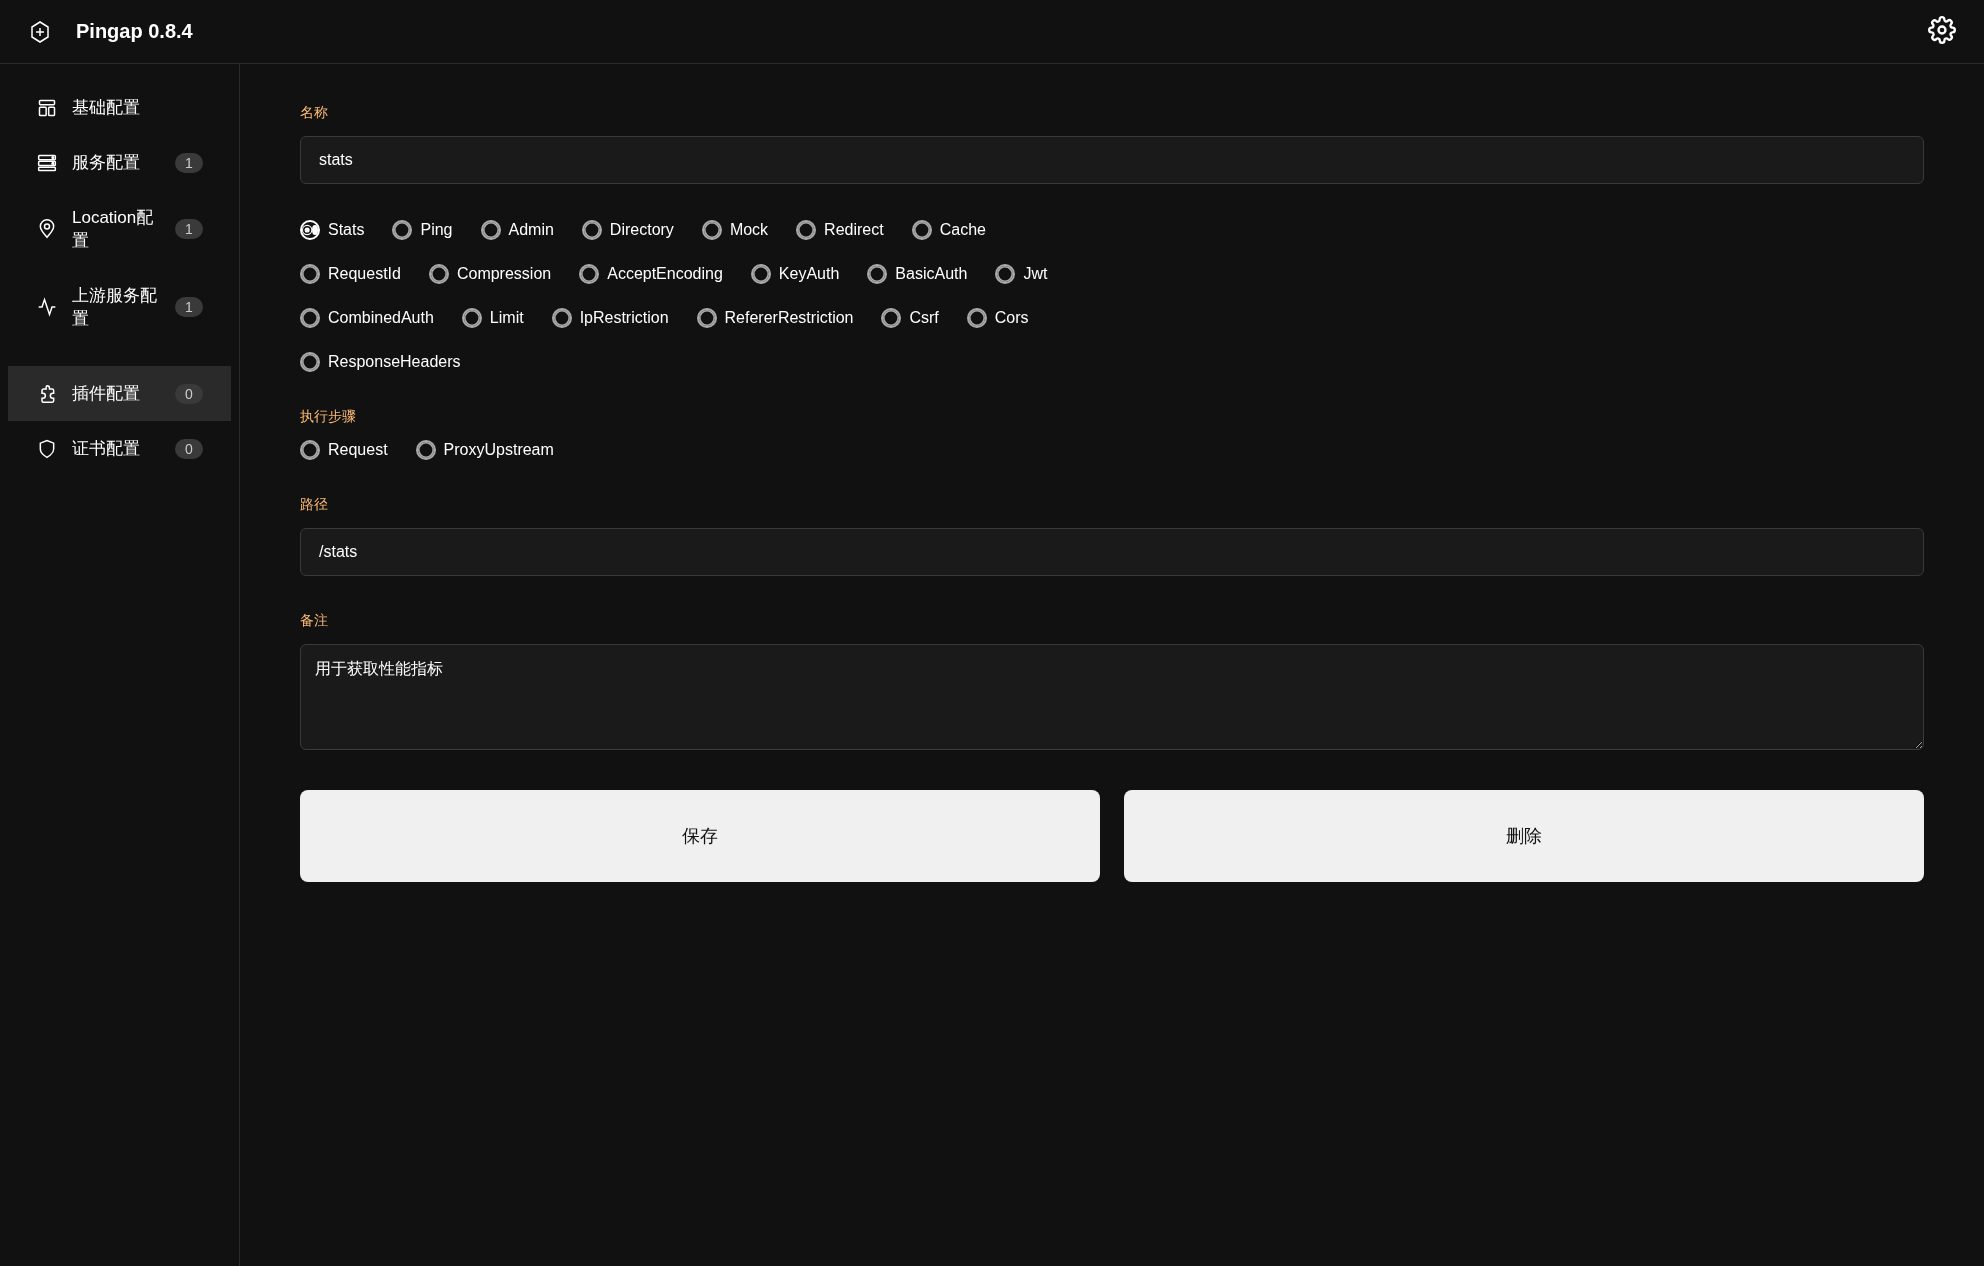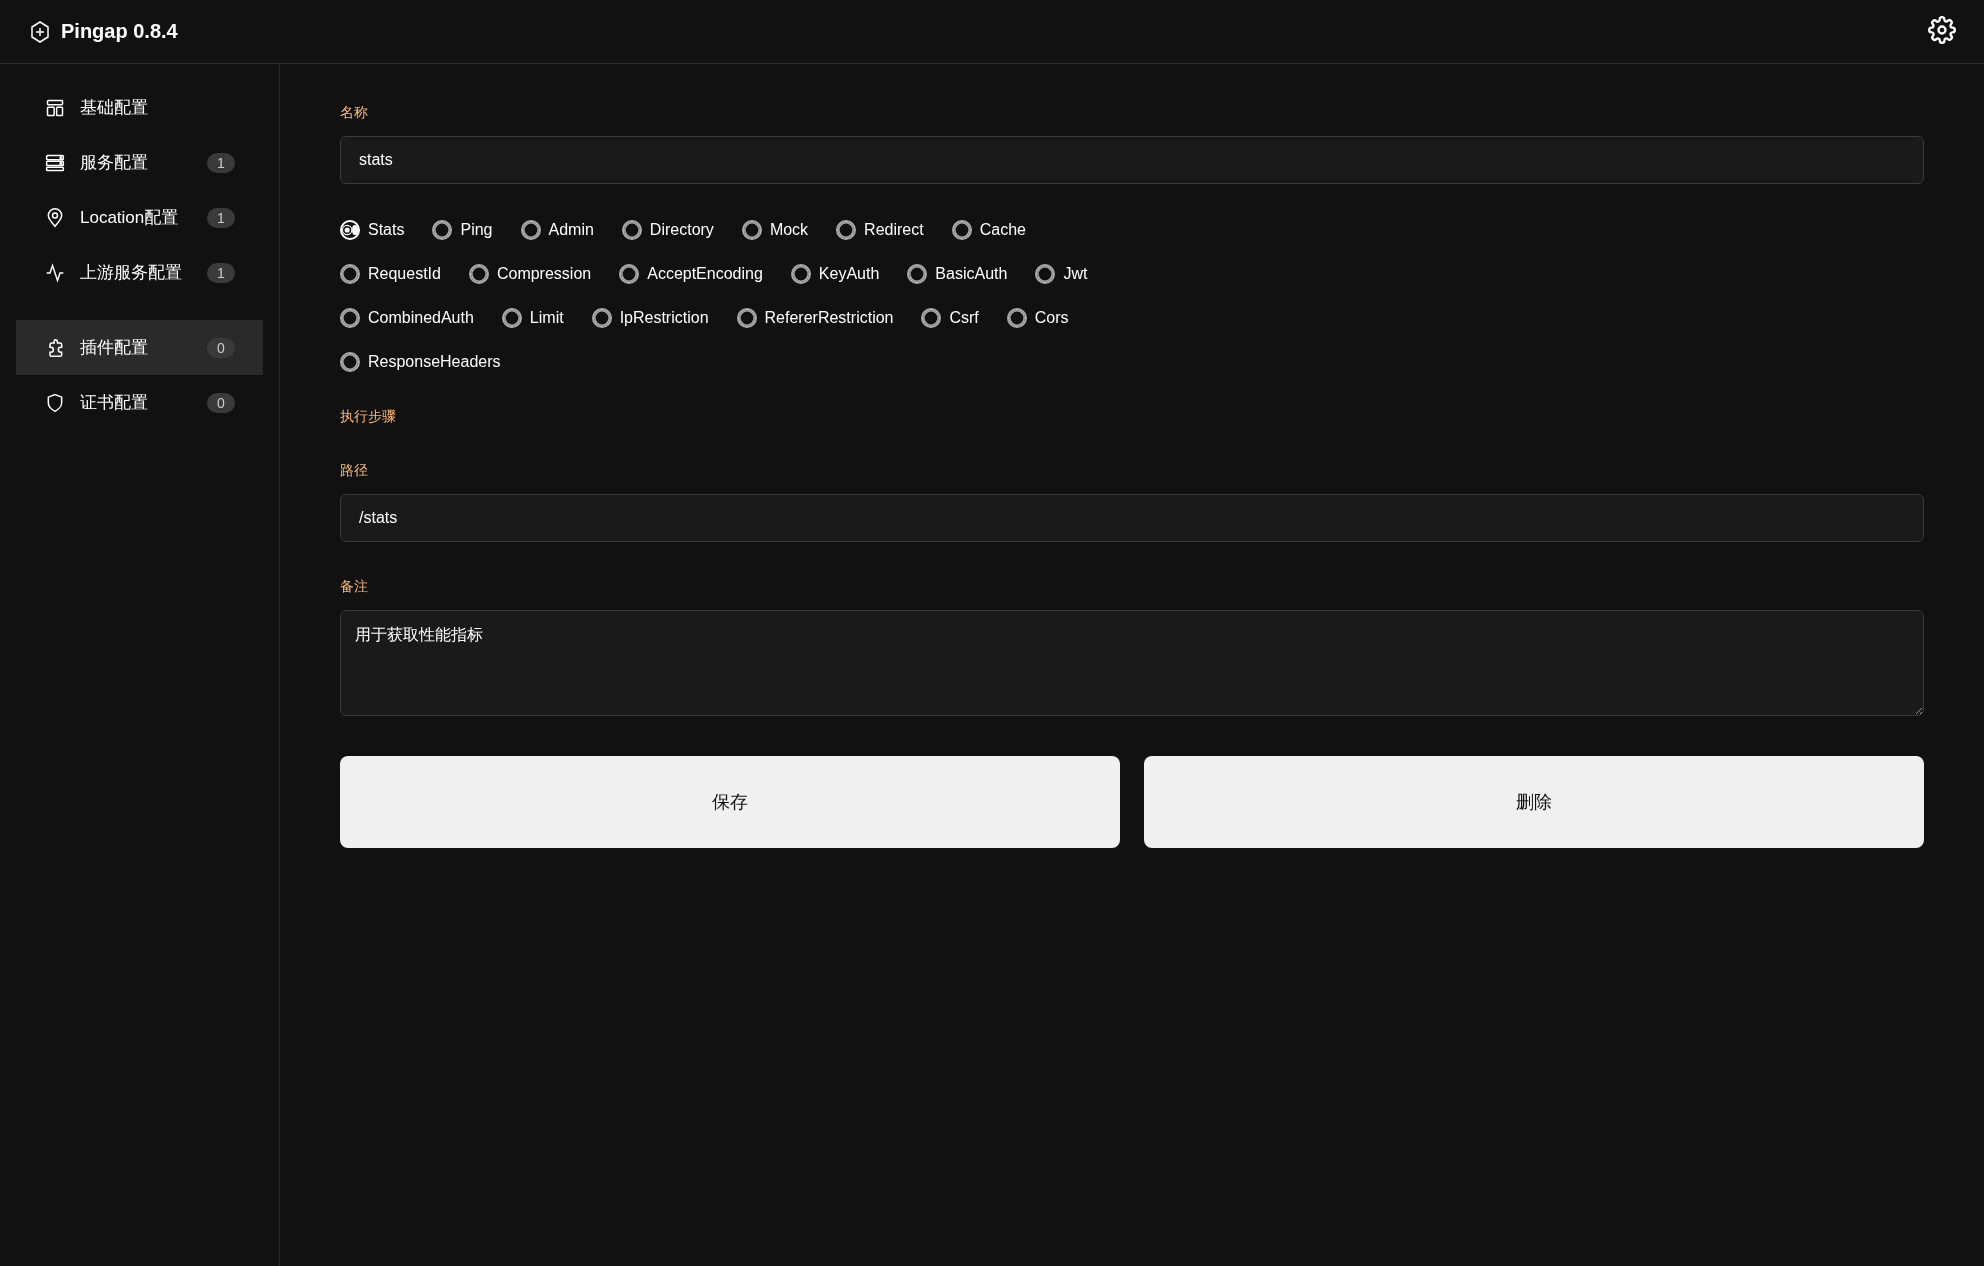--- a/index.html
+++ b/index.html
@@ -22,21 +22,21 @@
       justify-content: space-between;
       padding: 0 28px;
       height: 64px;
       background: #111111;
       border-bottom: 1px solid #2a2a2a;
       flex-shrink: 0;
     }
     .header-left {
       display: flex;
       align-items: center;
-      gap: 9px;
+      gap: 24px;
     }
     .header-logo {
       color: #ffffff;
       font-size: 22px;
       display: flex;
       align-items: center;
     }
     .header-logo svg {
       width: 24px;
       height: 24px;
@@ -63,24 +63,24 @@
 
     
     .main-layout {
       display: flex;
       flex: 1;
       overflow: hidden;
     }
 
     
     .sidebar {
-      width: 280px;
+      width: 240px;
       background: #111111;
       border-right: 1px solid #2a2a2a;
-      padding: 16px 16px;
+      padding: 16px 8px;
       flex-shrink: 0;
     }
     .sidebar-item {
       display: flex;
       align-items: center;
       justify-content: space-between;
       padding: 16px 28px;
       cursor: pointer;
       border-radius: 0;
       gap: 12px;
@@ -515,20 +515,38 @@
               <circle cx="10" cy="10" r="9" stroke="#aaaaaa" stroke-width="2" fill="none"></circle>
             </svg>
           </div>
           <span class="radio-label">ResponseHeaders</span>
         </div>
       </div>
     </div>
 
     <div class="form-section">
       <label class="form-label">执行步骤</label>
+      <div class="radio-group">
+        <div class="radio-item">
+          <div class="radio-circle">
+            <svg viewBox="0 0 20 20">
+              <circle cx="10" cy="10" r="9" stroke="#aaaaaa" stroke-width="2" fill="none"></circle>
+            </svg>
+          </div>
+          <span class="radio-label">Request</span>
+        </div>
+        <div class="radio-item">
+          <div class="radio-circle">
+            <svg viewBox="0 0 20 20">
+              <circle cx="10" cy="10" r="9" stroke="#aaaaaa" stroke-width="2" fill="none"></circle>
+            </svg>
+          </div>
+          <span class="radio-label">ProxyUpstream</span>
+        </div>
+      </div>
     </div>
 
     <div class="form-section">
       <label class="form-label">路径</label>
       <input class="form-input" type="text" value="/stats" style="">
     </div>
 
     <div class="form-section">
       <label class="form-label">备注</label>
       <textarea class="form-textarea" rows="4" style="">用于获取性能指标</textarea>

